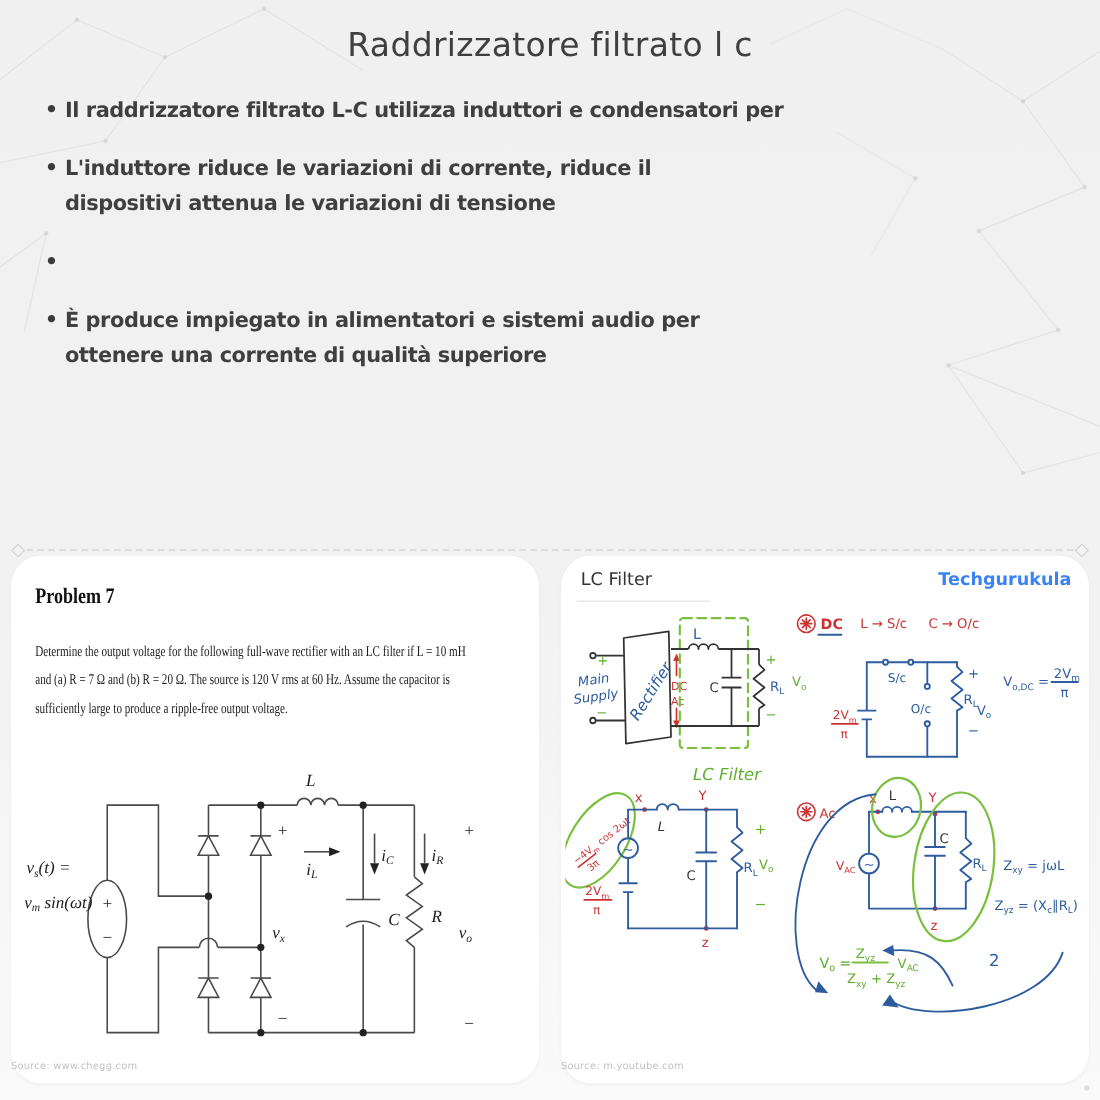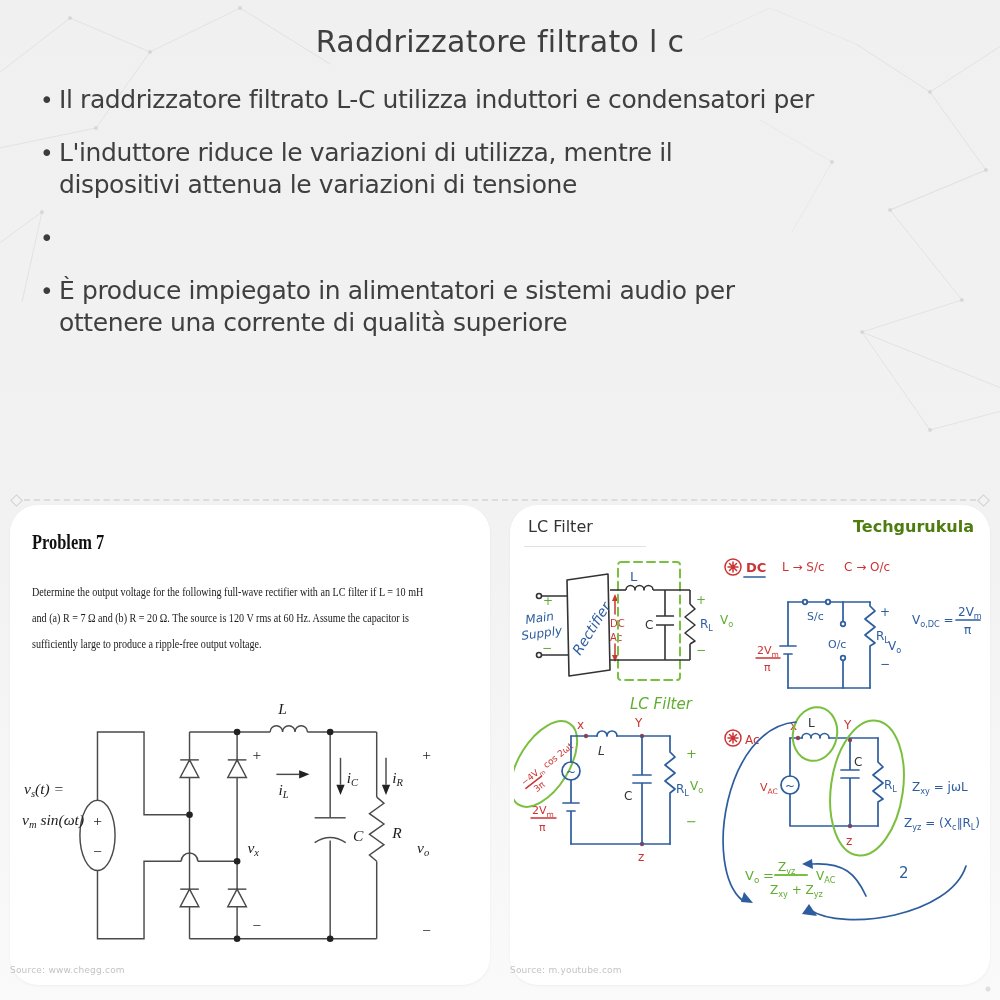--- a/index.html
+++ b/index.html
@@ -5,39 +5,39 @@
   html,body{margin:0;padding:0;background:#e9e9e9;}
   .stage{position:relative;width:1000px;height:1000px;overflow:hidden;
          background:linear-gradient(180deg,#f0f0f1 0%,#f2f2f3 55%,#fafafa 100%);
          font-family:"DejaVu Sans",sans-serif;}
   .plexus{position:absolute;left:0;top:0;}
   .title{position:absolute;top:24px;left:0;width:100%;text-align:center;
          font-size:30px;font-weight:500;color:#3f3f3f;letter-spacing:.3px;}
   .bullets{position:absolute;top:84px;left:40px;right:10px;}
   .bullet{display:flex;margin-bottom:21px;color:#424242;}
   .dot{width:19px;font-size:23px;line-height:32px;color:#3c3c3c;}
-  .bline{font-size:25px;line-height:32px;letter-spacing:-.4px;white-space:nowrap;color:#3f3f3f;}
+  .bline{font-size:19px;line-height:32px;letter-spacing:-.4px;white-space:nowrap;color:#3f3f3f;font-weight:bold;}
   .separator{position:absolute;top:499px;left:24px;right:24px;border-top:2px dashed #dcdcdc;}
   .diamond{position:absolute;top:-5px;width:7px;height:7px;border:1px solid #d0d0d0;
            transform:rotate(45deg);background:#f3f3f3;}
   .diamond.dl{left:-12px}.diamond.dr{right:-12px}
   .card{position:absolute;top:505px;width:480px;height:480px;background:#ffffff;
         border-radius:28px;box-shadow:0 1px 3px rgba(0,0,0,.05);}
   .card.cl{left:10px}.card.cr{left:510px}
   .p-heading{position:absolute;top:26px;left:22px;font-family:"Liberation Serif",serif;
              font-weight:bold;font-size:20px;color:#101010;transform:scaleX(.82);transform-origin:left;}
   .p-text{position:absolute;top:74px;left:22px;}
   .p-line{font-family:"Liberation Serif",serif;font-size:13.5px;color:#1a1a1a;
           line-height:26px;white-space:nowrap;transform:scaleX(.75);transform-origin:left;}
   .circuit-left{position:absolute;top:180px;left:12px;}
   .src-caption{position:absolute;bottom:10px;left:0;width:100%;text-align:left;
                font-size:9px;color:#c3c3c3;letter-spacing:.2px;}
   .rp-title{position:absolute;top:12px;left:18px;font-size:16px;color:#333;}
   .rp-underline{position:absolute;top:41px;left:14px;width:122px;height:1px;background:#e2e2e2;}
-  .rp-brand{position:absolute;top:12px;right:16px;font-size:16px;font-weight:bold;color:#4d7c0f;}
+  .rp-brand{position:absolute;top:12px;right:16px;font-size:16px;font-weight:bold;color:#3b82f6;}
   .notes{position:absolute;top:43px;left:4px;}
   
   .wire{stroke:#4a4a4a;stroke-width:1.4;fill:none}
   .bwire{stroke:#2d5d9f;stroke-width:1.7;fill:none;stroke-linecap:round;stroke-linejoin:round}
   .gpen{stroke:#7bbf3f;stroke-width:2;fill:none;stroke-linecap:round}
   .rpen{stroke:#cc3333;stroke-width:1.5;fill:none;stroke-linecap:round}
   .blkpen{stroke:#333;stroke-width:1.6;fill:none;stroke-linejoin:round}
   text.ser{font-family:"Liberation Serif",serif;font-style:italic;fill:#1c1c1c;font-size:15px}
   text.hw{font-family:"DejaVu Sans",sans-serif;}
   .fb{fill:#2d5d9f}.fr{fill:#cc3333}.fg{fill:#5fae2f}.fk{fill:#333}
@@ -79,21 +79,21 @@
   <div class="bullets">
     <div class="bullet">
       <span class="dot">•</span>
       <div>
         <div class="bline">Il raddrizzatore filtrato L-C utilizza induttori e condensatori per</div>
       </div>
     </div>
     <div class="bullet">
       <span class="dot">•</span>
       <div>
-        <div class="bline">L'induttore riduce le variazioni di utilizza, mentre il</div>
+        <div class="bline">L'induttore riduce le variazioni di corrente, riduce il</div>
         <div class="bline">dispositivi attenua le variazioni di tensione</div>
       </div>
     </div>
     <div class="bullet">
       <span class="dot">•</span>
     </div>
     <div class="bullet">
       <span class="dot">•</span>
       <div>
         <div class="bline">È produce impiegato in alimentatori e sistemi audio per</div>

